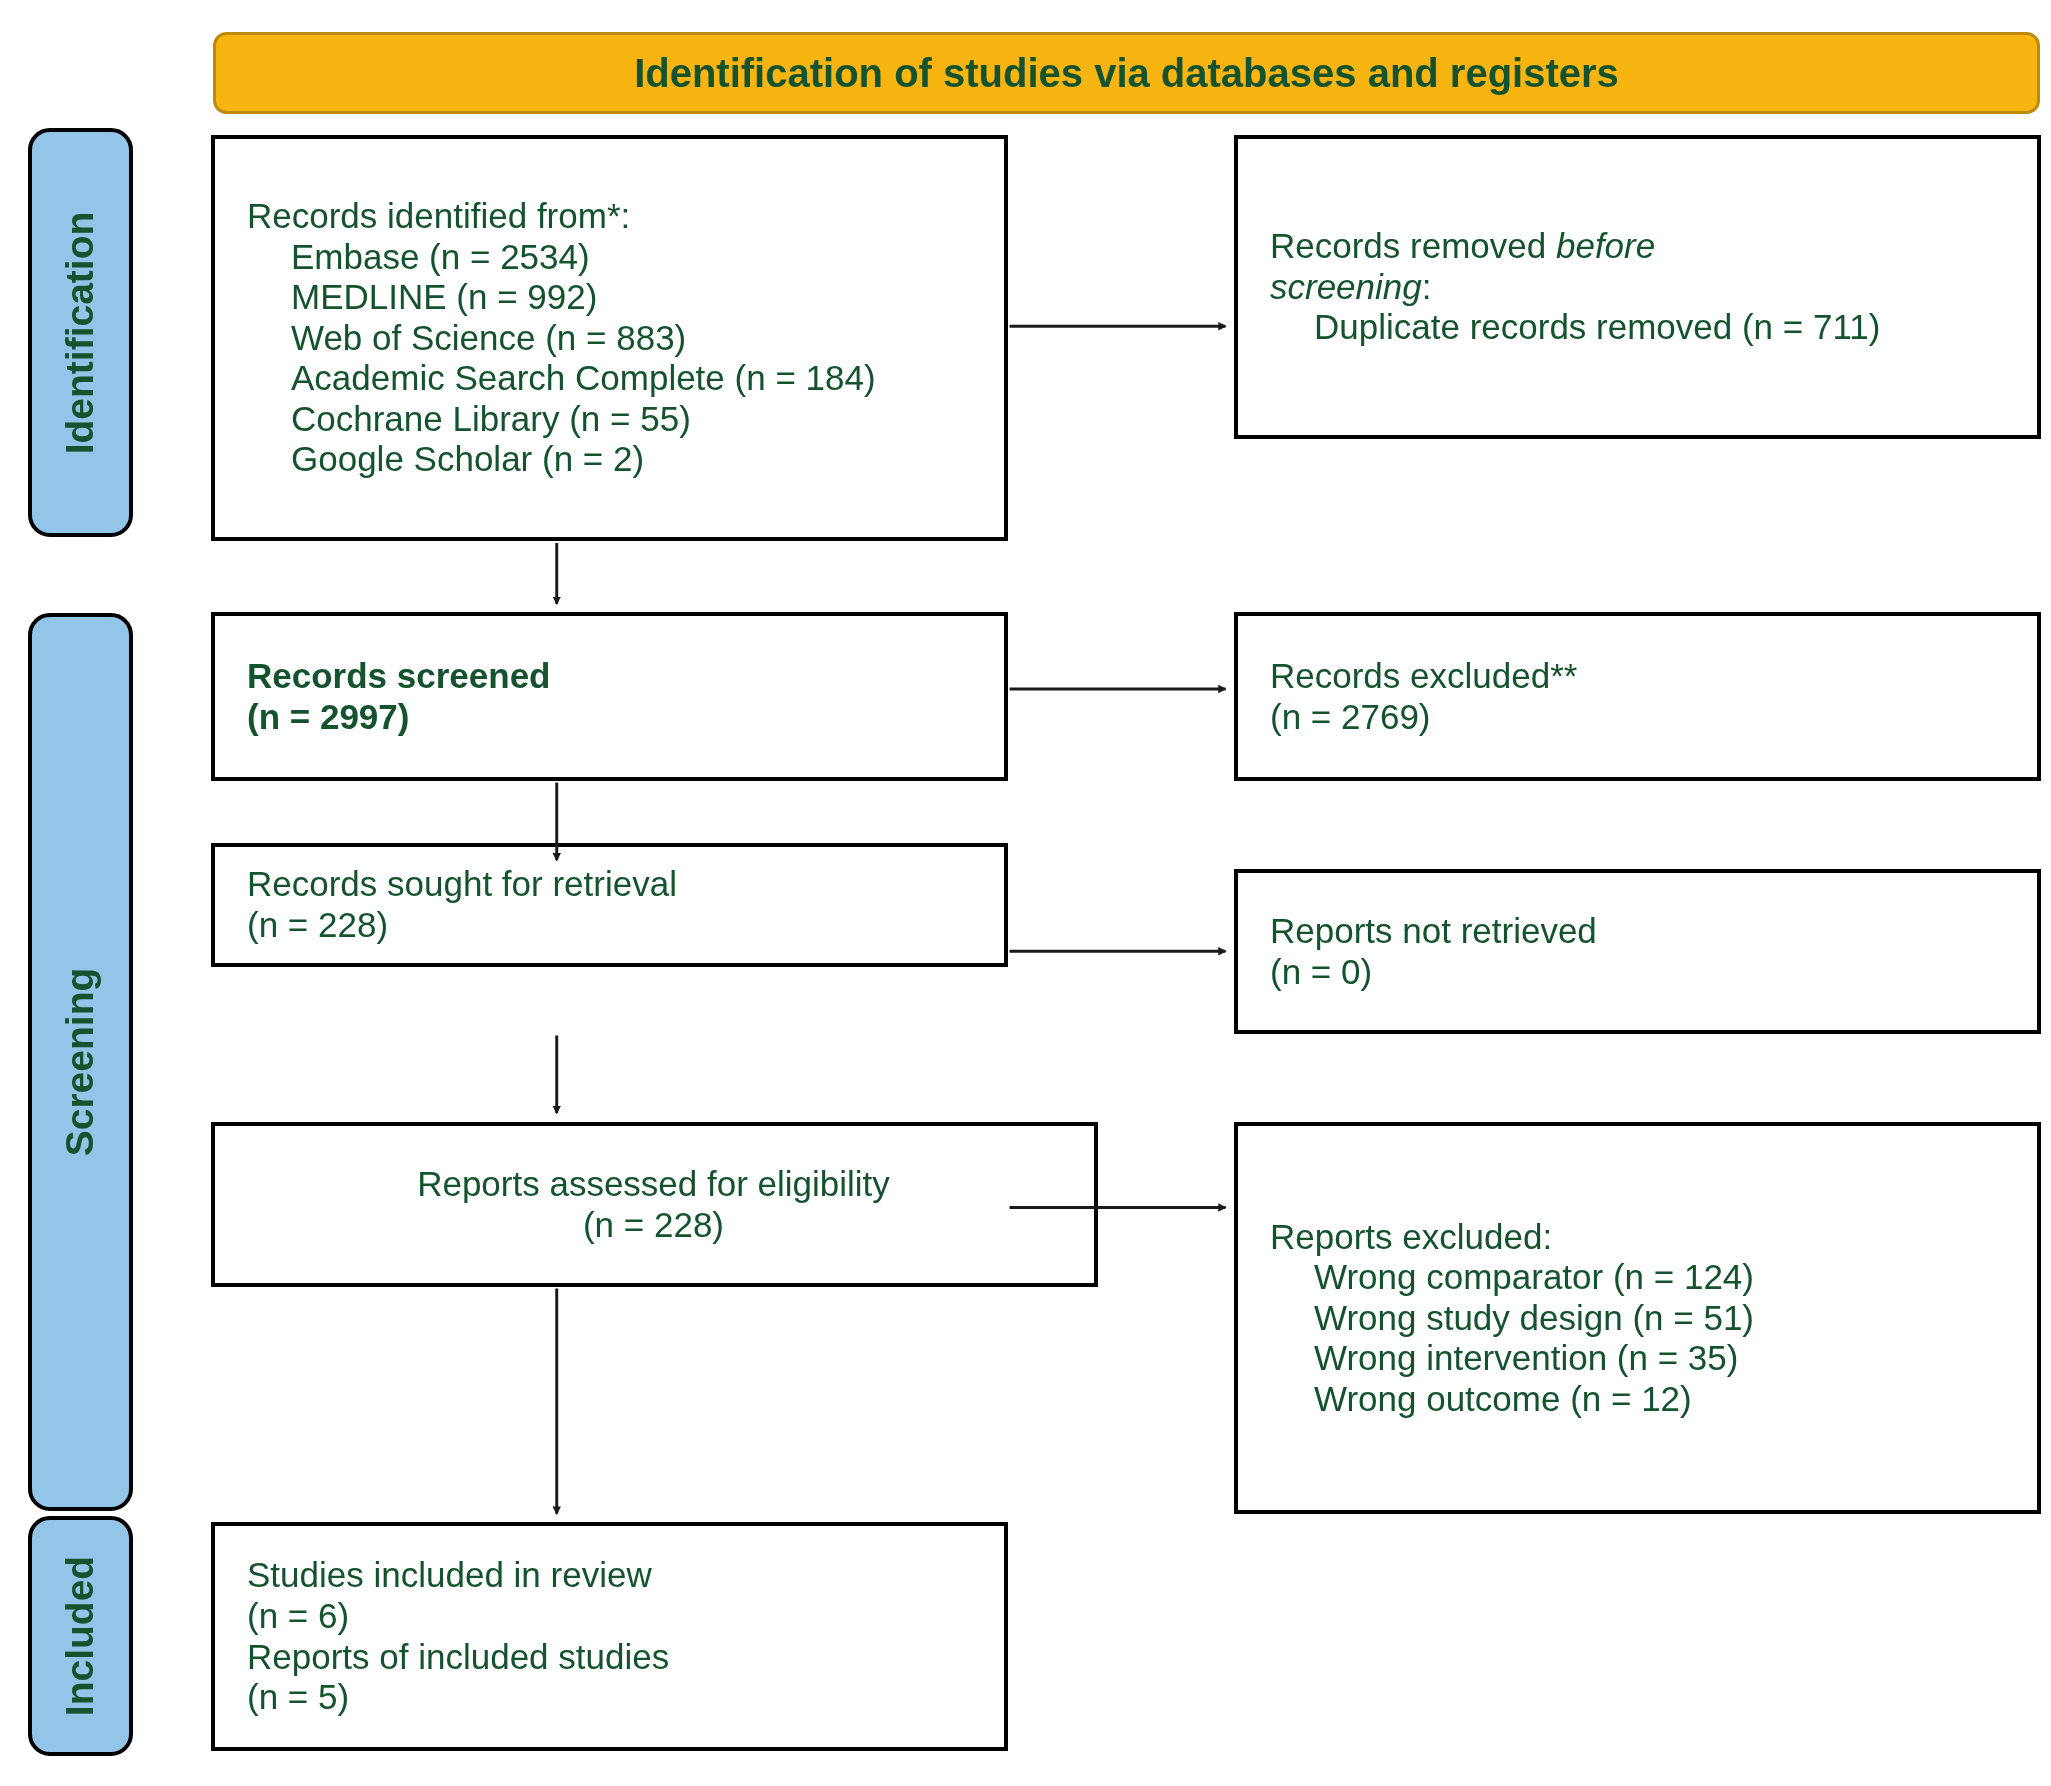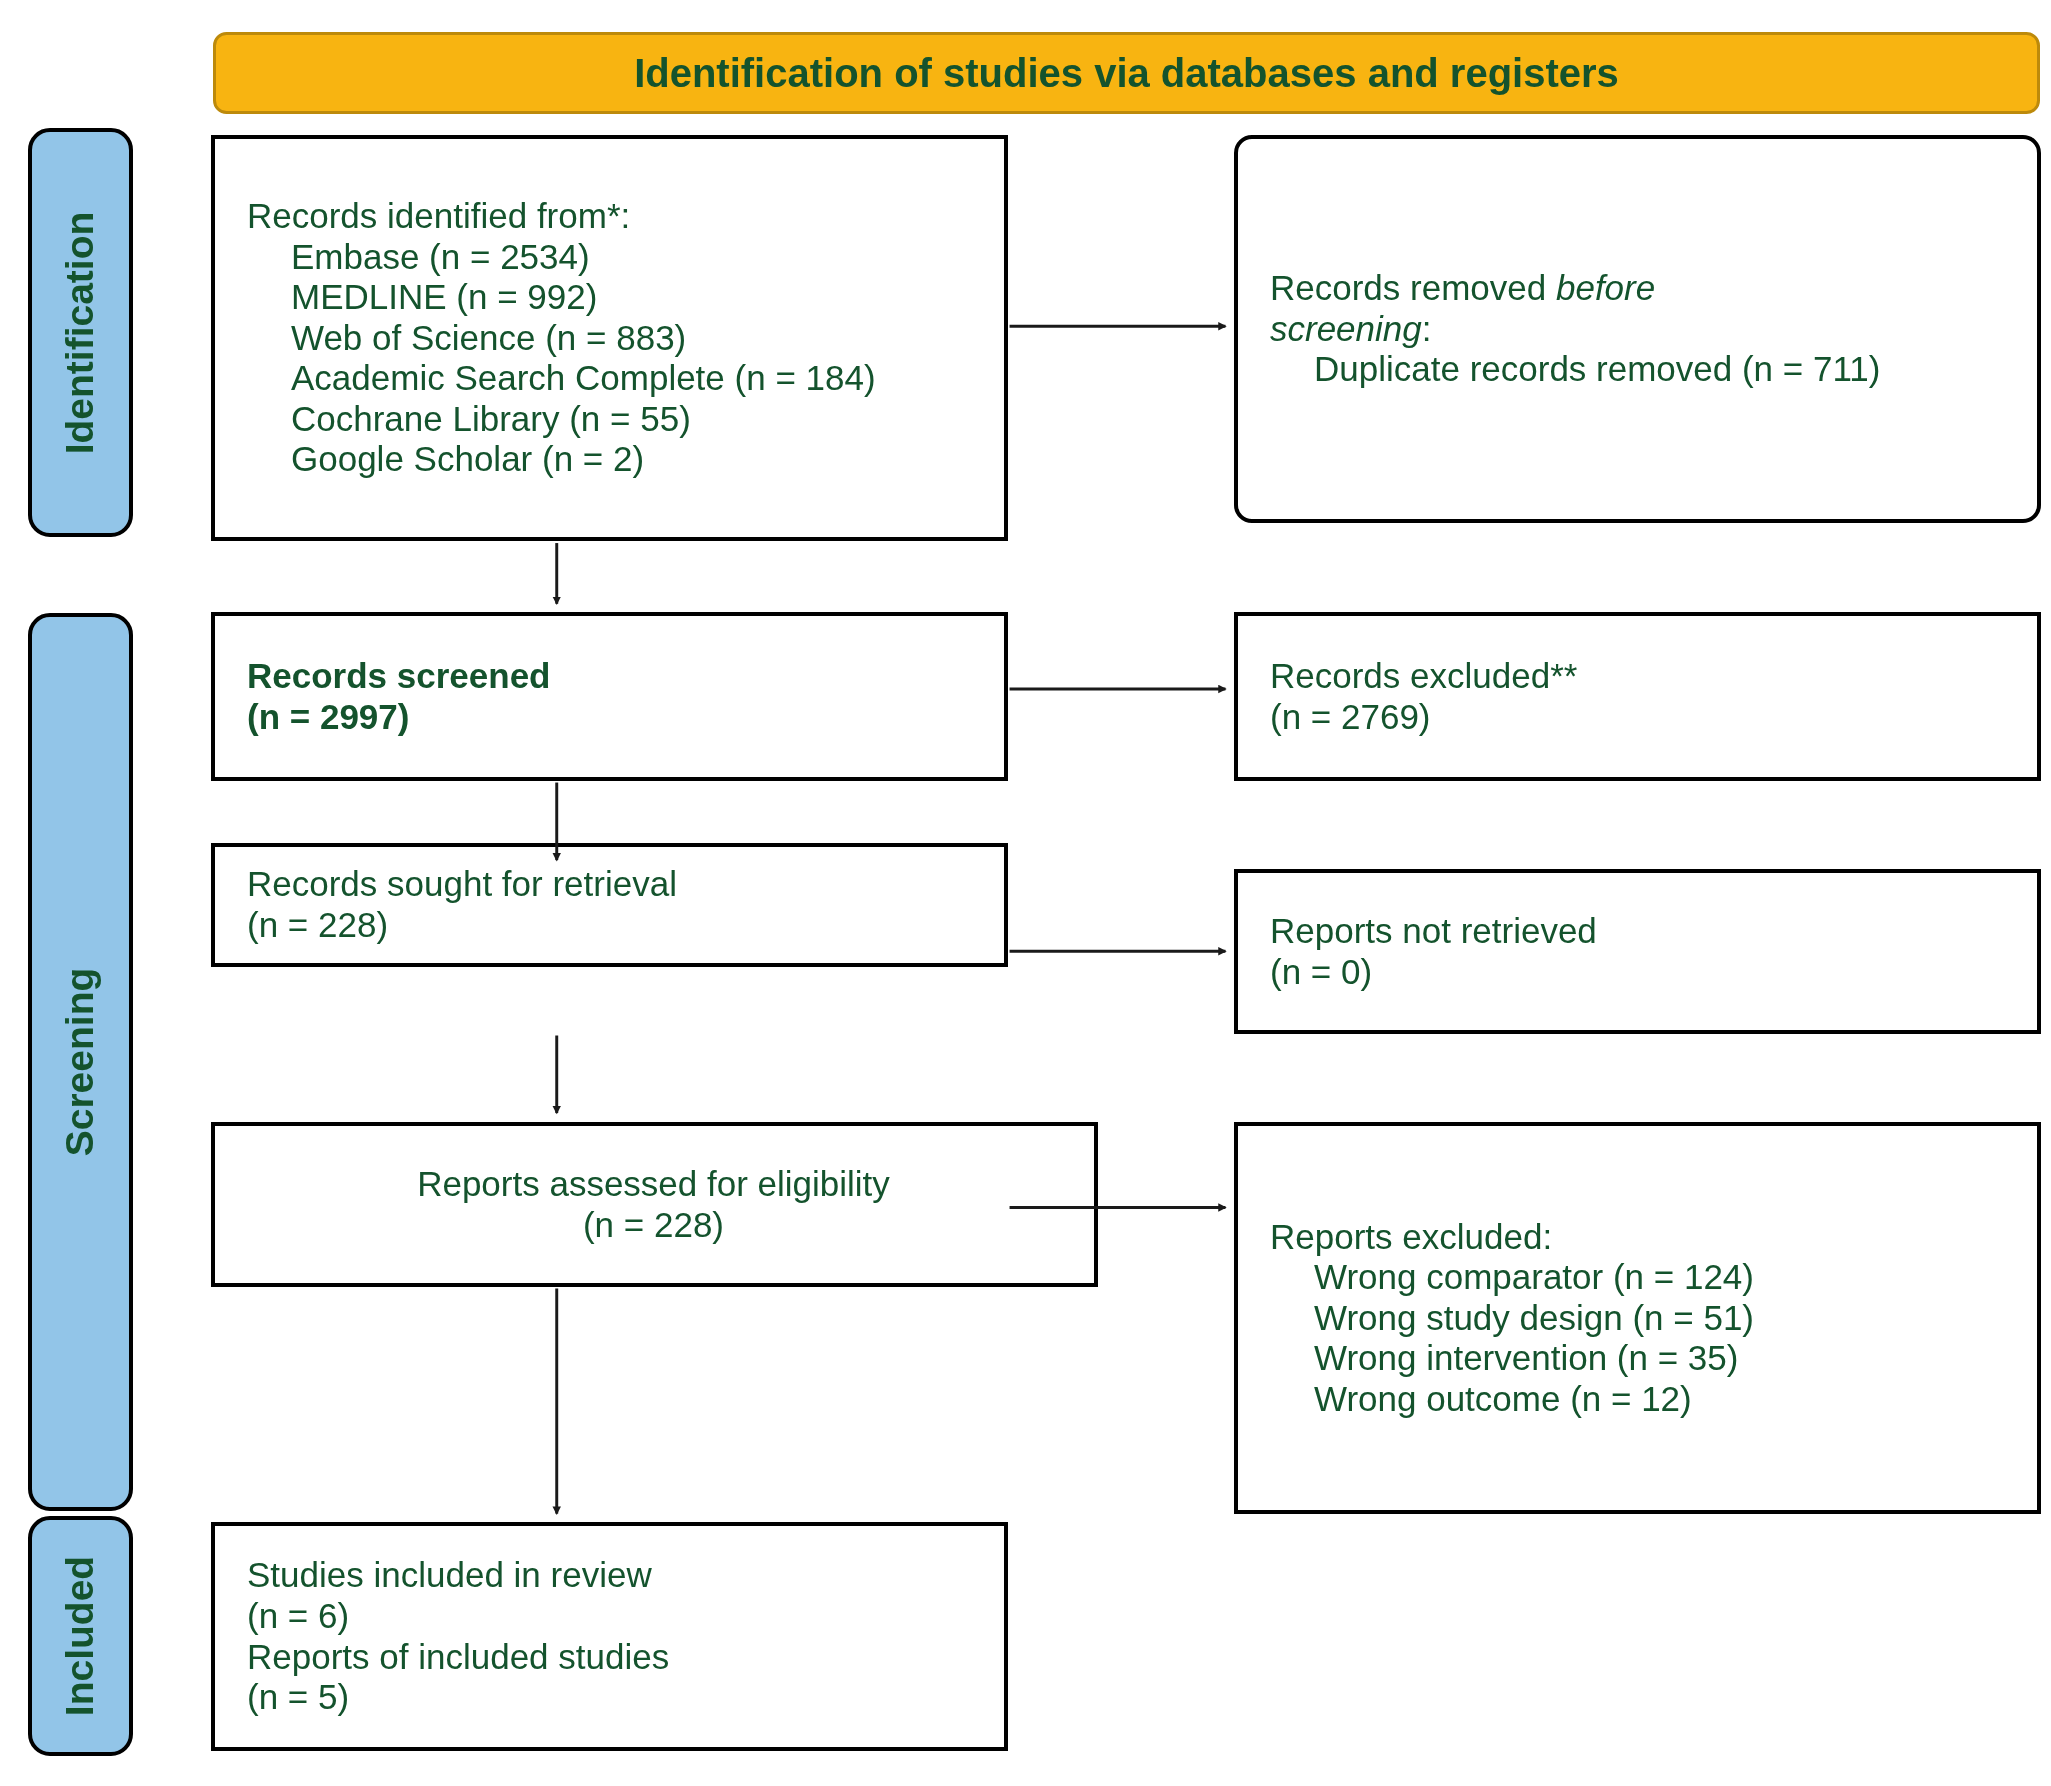--- a/index.html
+++ b/index.html
@@ -93,21 +93,21 @@
     <div>(n = 228)</div>
   </div>
 
   <div class="box" style="left:211px;top:1522px;width:797px;height:229px;">
     <div>Studies included in review</div>
     <div>(n = 6)</div>
     <div>Reports of included studies</div>
     <div>(n = 5)</div>
   </div>
 
-  <div class="box" style="left:1234px;top:135px;width:807px;height:388px;border-radius:18px;">
+  <div class="box" style="left:1234px;top:135px;width:807px;height:304px;">
     <div><span>Records removed </span><span class="it">before</span></div>
     <div><span class="it">screening</span><span>:</span></div>
     <div class="indent">Duplicate records removed (n = 711)</div>
   </div>
 
   <div class="box" style="left:1234px;top:612px;width:807px;height:169px;">
     <div>Records excluded**</div>
     <div>(n = 2769)</div>
   </div>
 

